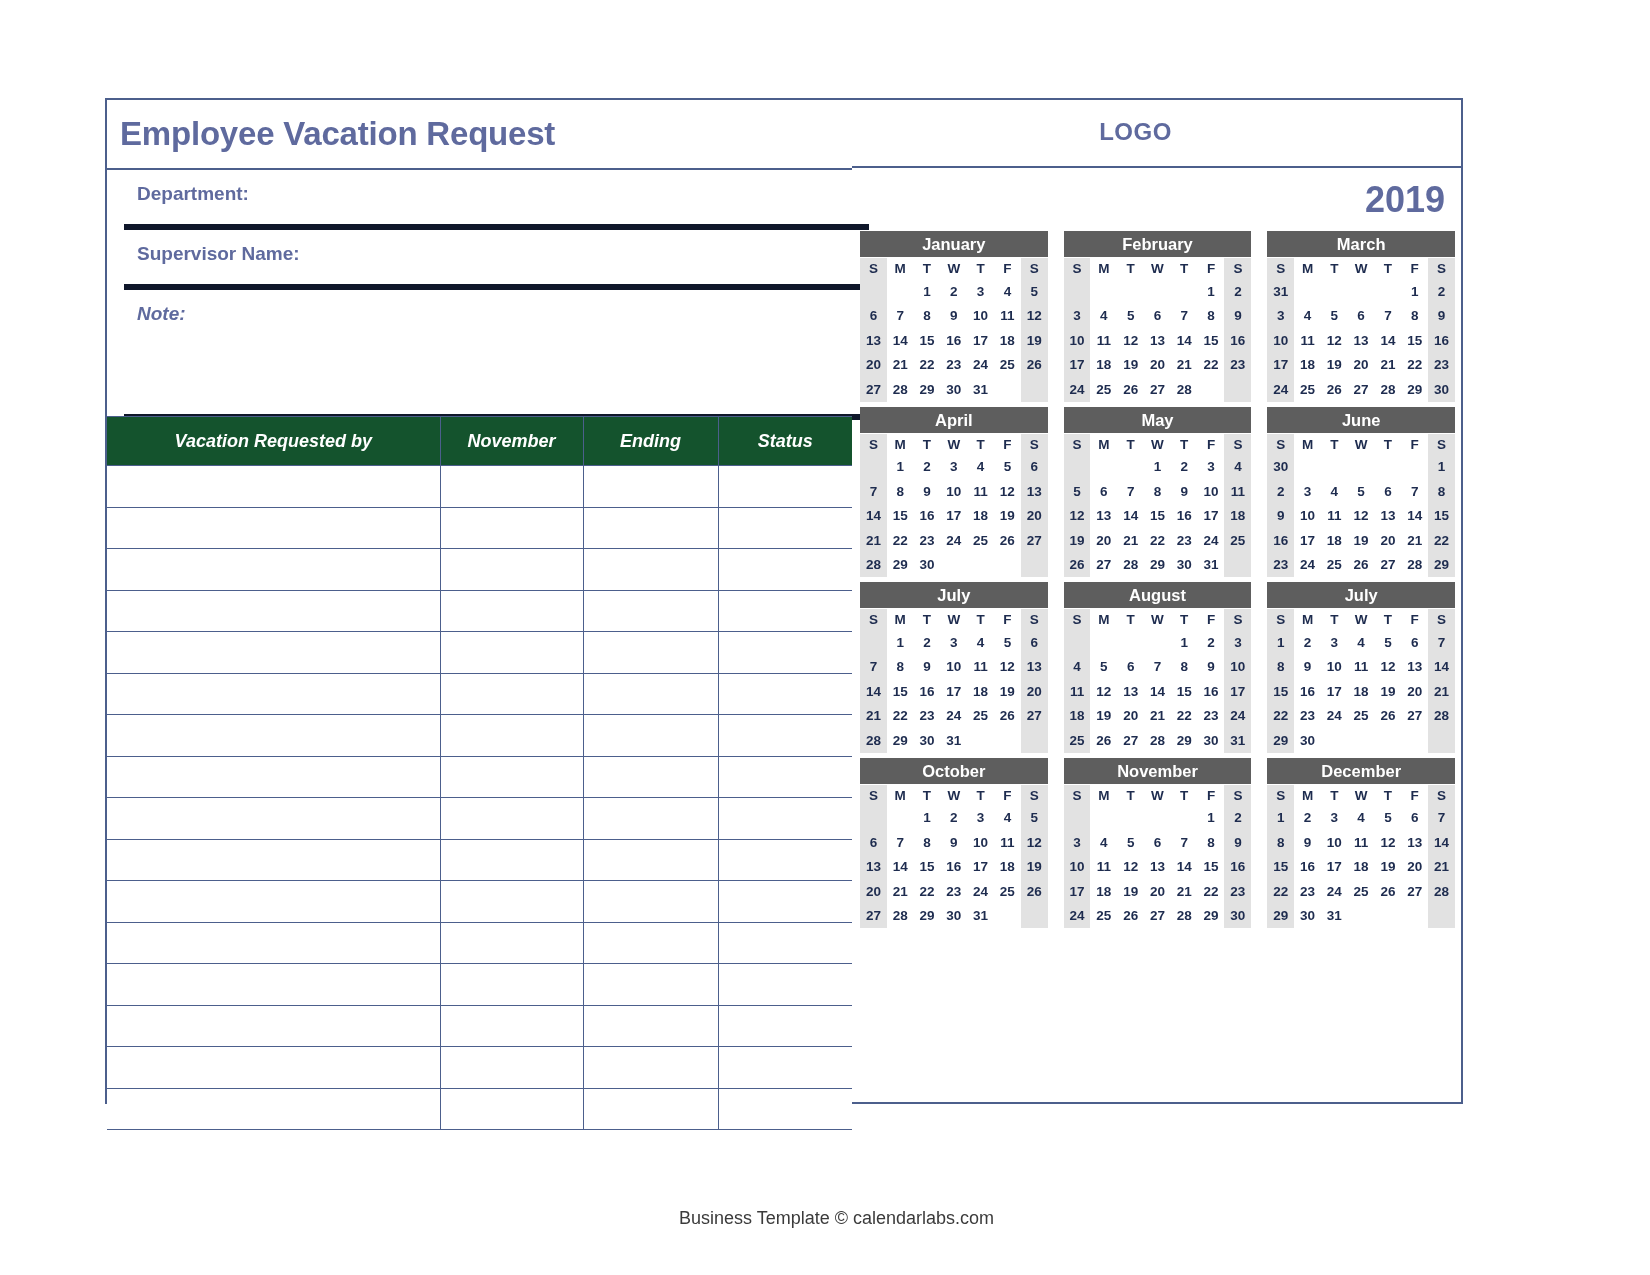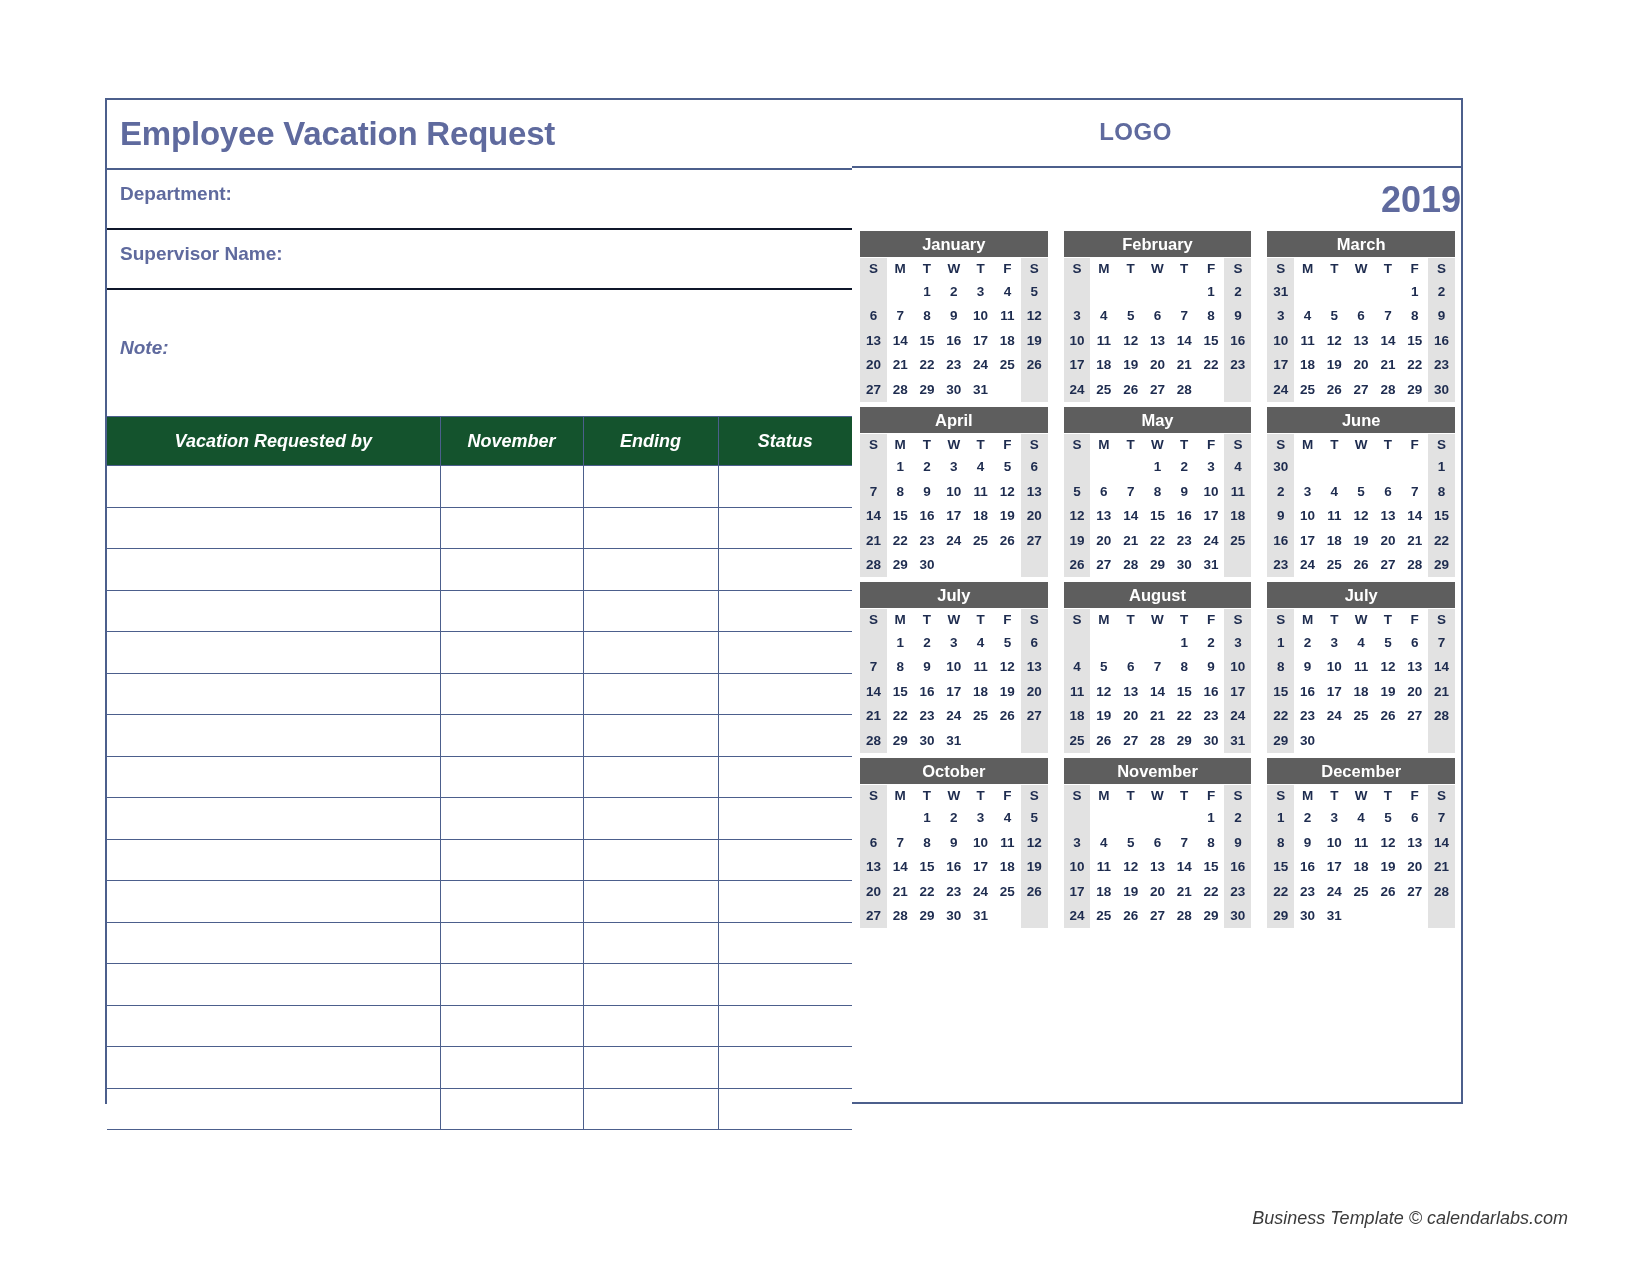--- a/index.html
+++ b/index.html
@@ -14,70 +14,70 @@
         border-right:2px solid #4c5f8c;border-top:2px solid #4c5f8c;border-bottom:2px solid #4c5f8c;}
 
   .titlebar{position:absolute;left:0;top:0;width:100%;height:70px;box-sizing:border-box;
             border-bottom:2px solid #4c5f8c;display:flex;align-items:center;}
   .title{color:#5f6a9e;font-size:33px;font-weight:bold;padding-left:13px;letter-spacing:-.2px;}
 
   .logo-cell{position:absolute;left:747px;top:0;width:611px;height:70px;box-sizing:border-box;
              border-bottom:2px solid #4c5f8c;display:flex;align-items:center;justify-content:center;}
   .logo-txt{color:#5f6a9e;font-size:24px;font-weight:bold;letter-spacing:.5px;transform:translateX(-22px);}
 
-  .fieldrow{position:absolute;left:0;width:100%;box-sizing:border-box;border-bottom:2px solid #0f172a;}
+  .fieldrow{position:absolute;left:17px;width:100%;box-sizing:border-box;border-bottom:6px solid #0f172a;}
   .fieldlabel{color:#5f6a9e;font-size:19px;font-weight:bold;padding:13px 0 0 13px;}
   .fieldlabel.ital{font-style:italic;}
 
   
   .vtable{position:absolute;left:0;top:316px;width:100%;border-collapse:collapse;table-layout:fixed;}
   .vtable th{background:#14532d;color:#ffffff;font-size:18px;font-weight:bold;font-style:italic;
              height:46px;border:1px solid #4c5f8c;text-align:center;}
   .vtable td{height:38.5px;border:1px solid #4c5f8c;background:#ffffff;}
   .vtable th:first-child,.vtable td:first-child{border-left:none;}
   .vtable th:last-child,.vtable td:last-child{border-right:none;}
 
   
   .yearbar{position:absolute;left:0;top:70px;width:100%;height:60px;box-sizing:border-box;
            display:flex;align-items:center;justify-content:flex-end;}
-  .yeartxt{color:#5f6a9e;font-size:36px;font-weight:bold;}
+  .yeartxt{color:#5f6a9e;font-size:36px;font-weight:bold;padding-right:16px;}
 
   .calgrid{position:absolute;left:8px;top:131px;width:595px;
            display:grid;grid-template-columns:repeat(3,1fr);gap:5px 16px;}
   .mon{width:100%;}
   .mon-name{background:#5e5e5e;color:#fff;font-size:16.5px;font-weight:bold;text-align:center;
             height:26px;line-height:26px;}
   table.mtbl{width:100%;border-collapse:collapse;table-layout:fixed;margin-top:1px;}
   table.mtbl th{font-size:13.5px;font-weight:bold;color:#1e2c4f;height:21px;text-align:center;padding:0;}
   table.mtbl td{font-size:13.5px;font-weight:bold;color:#1e2c4f;height:24.5px;text-align:center;padding:0;}
   table.mtbl th.we,table.mtbl td.we{background:#e2e2e2;}
 
-  .footer{position:absolute;left:0;top:1110px;width:1463px;text-align:right;
-          color:#3b3b3b;font-size:18px;font-style:italic;}
+  .footer{position:absolute;left:0;top:1110px;width:1463px;text-align:center;
+          color:#3b3b3b;font-size:18px;}
 </style>
 </head>
 <body>
 
 <div class="sheet">
 
   <div class="left">
 
     <div class="titlebar">
       <div class="title">Employee Vacation Request</div>
     </div>
 
     <div class="fieldrow" style="top:70px;height:60px;">
       <div class="fieldlabel">Department:</div>
     </div>
 
     <div class="fieldrow" style="top:130px;height:60px;">
       <div class="fieldlabel">Supervisor Name:</div>
     </div>
 
-    <div class="fieldrow" style="top:190px;height:130px;margin-top:34px;">
+    <div class="fieldrow" style="top:190px;height:130px;">
       <div class="fieldlabel ital">Note:</div>
     </div>
 
     <table class="vtable">
       <colgroup>
         <col style="width:333px">
           <col style="width:143px">
           <col style="width:135px">
           <col style="width:134px">
       </colgroup>

